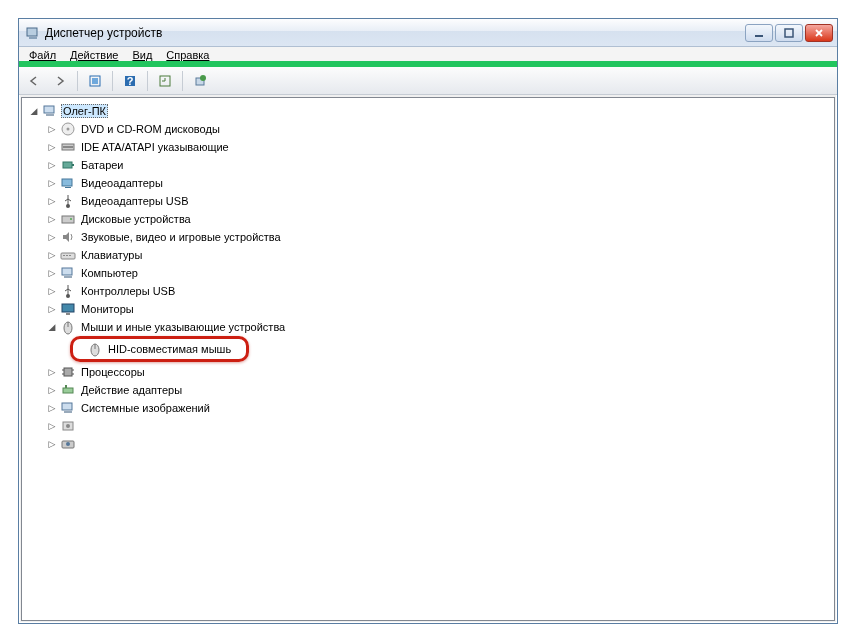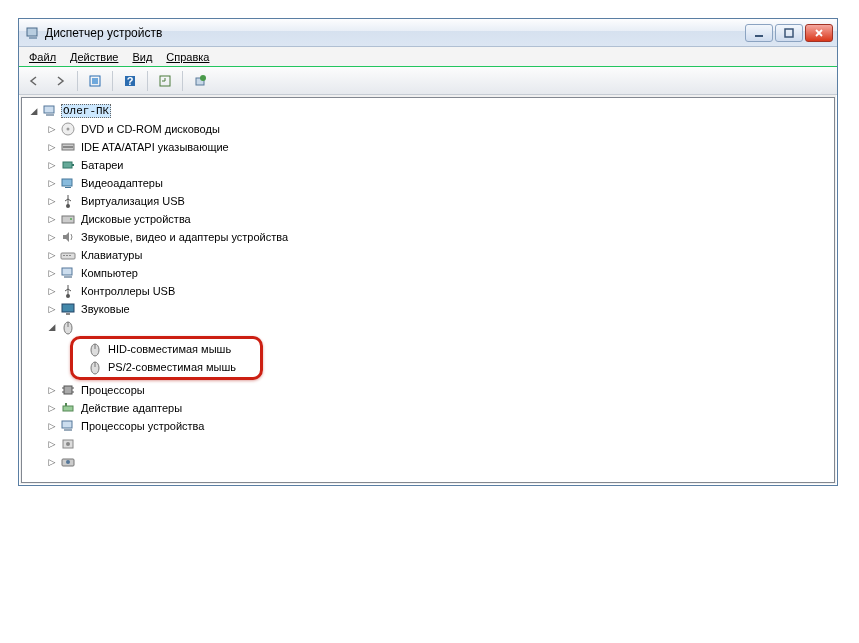--- a/index.html
+++ b/index.html
@@ -1,40 +1,40 @@
 <!DOCTYPE html>
 <html><head>
 <meta charset="utf-8">
 <style>
 * { box-sizing: border-box; margin: 0; padding: 0; font-family: Tahoma, "Segoe UI", sans-serif; font-size: 11px; }
 body { background: #fff; padding: 18px; }
-.window { width: 820px; height: 468px; border: 1px solid #5a7ea3; background: #f0f0f0; display: flex; flex-direction: column; box-shadow: 0 0 0 1px #fff inset; }
+.window { width: 820px; height: 606px; border: 1px solid #5a7ea3; background: #f0f0f0; display: flex; flex-direction: column; box-shadow: 0 0 0 1px #fff inset; }
 .titlebar { height: 28px; background: linear-gradient(to bottom, #fdfdfe, #e8eef6 45%, #d6e1ef 46%, #dce6f3); display: flex; align-items: center; padding: 0 4px 0 6px; border-bottom: 1px solid #b0bfd2; }
 .titlebar .ticon { width: 16px; height: 16px; margin-right: 4px; display: flex; align-items: center; justify-content: center; }
 .titlebar .title { flex: 1; color: #000; font-size: 12px; }
 .winbtns { display: flex; gap: 2px; }
 .winbtn { width: 28px; height: 18px; border: 1px solid #8ba3c1; border-radius: 3px; background: linear-gradient(to bottom, #f3f7fc, #cfdcef); display: flex; align-items: center; justify-content: center; color: #3b5577; cursor: default; }
 .winbtn.close { background: linear-gradient(to bottom, #f5a8a0, #d9371a); border-color: #a13325; color: #fff; }
-.menubar { height: 20px; background: #f4f4f4; display: flex; align-items: center; padding: 0 4px; border-bottom: 1px solid #22c55e; gap: 2px; }
+.menubar { height: 20px; background: #f4f4f4; display: flex; padding: 0 4px; border-bottom: 6px solid #22c55e; gap: 2px; }
 .menuitem { padding: 2px 6px; cursor: default; }
 .menuitem span.ul { text-decoration: underline; }
 .toolbar { height: 28px; background: linear-gradient(to bottom, #fcfcfc, #e6e9ee); border-bottom: 1px solid #c6ccd4; display: flex; align-items: center; padding: 0 4px; gap: 4px; }
 .tbtn { width: 22px; height: 22px; border: 1px solid transparent; border-radius: 2px; display: flex; align-items: center; justify-content: center; cursor: default; }
 .tsep { width: 1px; height: 20px; background: #c6ccd4; margin: 0 2px; }
 .content { flex: 1; margin: 2px; border: 1px solid #828790; background: #fff; overflow: auto; padding: 2px 0; }
 .tree { padding: 2px 0 2px 6px; }
 .node { display: flex; align-items: center; height: 18px; white-space: nowrap; }
 .toggle { width: 12px; height: 12px; display: flex; align-items: center; justify-content: center; margin-right: 2px; color: #595959; font-size: 9px; cursor: default; }
 .toggle.blank { visibility: hidden; }
 .devicon { width: 16px; height: 16px; margin-right: 3px; display: flex; align-items: center; justify-content: center; }
 .label { color: #000; cursor: default; padding: 1px 2px; }
-.label.selected { background: #cce8ff; border: 1px dotted #666; padding: 0 1px; font-family: Liberation Mono, monospace; }
+.label.selected { background: #cce8ff; border: 1px dotted #666; padding: 0 1px; }
 .children { padding-left: 18px; }
 .children.l2 { padding-left: 28px; }
-.highlight-box { border: 3px solid #cc1f12; border-radius: 10px; padding: 1px 22px 1px 0; margin: 0 0 1px -4px; display: inline-block; box-shadow: 0 1px 3px rgba(180,30,20,0.4); }
+.highlight-box { border: 3px solid #cc1f12; border-radius: 10px; padding: 1px 13px 1px 0; margin: 0 0 1px -4px; display: inline-block; box-shadow: 0 1px 3px rgba(180,30,20,0.4); }
 svg { display: block; }
 </style>
 </head>
 <body>
 
 <div class="window">
 
   <div class="titlebar">
     <span class="ticon">
       <svg width="16" height="16" viewBox="0 0 16 16">
@@ -166,41 +166,41 @@
             <span class="label">Видеоадаптеры</span>
           </div>
         <div class="node">
             <span class="toggle">▷</span>
             <span class="devicon">
               <svg width="16" height="16">
                 <path d="M8 2 L8 12 M8 6 L5 8 M8 6 L11 8" stroke="#555" fill="none"></path>
                 <circle cx="8" cy="13" r="2" fill="#555"></circle>
               </svg>
             </span>
-            <span class="label">Виртуализация USB</span>
+            <span class="label">Видеоадаптеры USB</span>
           </div>
         <div class="node">
             <span class="toggle">▷</span>
             <span class="devicon">
               <svg width="16" height="16">
                 <rect x="2" y="5" width="12" height="7" fill="#ccc" stroke="#777"></rect>
                 <circle cx="11" cy="8" r="1" fill="#5a5"></circle>
               </svg>
             </span>
             <span class="label">Дисковые устройства</span>
           </div>
         <div class="node">
             <span class="toggle">▷</span>
             <span class="devicon">
               <svg width="16" height="16">
                 <path d="M3 6 L6 6 L9 3 L9 13 L6 10 L3 10 Z" fill="#888"></path>
                 <path d="M11 5 Q13 8 11 11" stroke="#888" fill="none"></path>
               </svg>
             </span>
-            <span class="label">Звуковые, видео и адаптеры устройства</span>
+            <span class="label">Звуковые, видео и игровые устройства</span>
           </div>
         <div class="node">
             <span class="toggle">▷</span>
             <span class="devicon">
               <svg width="16" height="16">
                 <rect x="1" y="6" width="14" height="6" fill="#ddd" stroke="#888" rx="1"></rect>
                 <rect x="3" y="8" width="2" height="1" fill="#888"></rect>
                 <rect x="6" y="8" width="2" height="1" fill="#888"></rect>
                 <rect x="9" y="8" width="2" height="1" fill="#888"></rect>
               </svg>
@@ -228,55 +228,46 @@
             <span class="label">Контроллеры USB</span>
           </div>
         <div class="node">
             <span class="toggle">▷</span>
             <span class="devicon">
               <svg width="16" height="16">
                 <rect x="2" y="3" width="12" height="8" fill="#48a" stroke="#246"></rect>
                 <rect x="6" y="12" width="4" height="2" fill="#888"></rect>
               </svg>
             </span>
-            <span class="label">Звуковые</span>
+            <span class="label">Мониторы</span>
           </div>
 
         <div class="node">
             <span class="toggle">◢</span>
             <span class="devicon">
               <svg width="16" height="16">
                 <ellipse cx="8" cy="9" rx="4" ry="6" fill="#ddd" stroke="#777"></ellipse>
                 <line x1="8" y1="3" x2="8" y2="8" stroke="#777"></line>
               </svg>
             </span>
+            <span class="label">Мыши и иные указывающие устройства</span>
           </div>
 
         <div class="children l2">
           <span class="highlight-box">
             <div class="node">
                 <span class="toggle blank">▷</span>
                 <span class="devicon">
                   <svg width="16" height="16">
                     <ellipse cx="8" cy="9" rx="4" ry="6" fill="#ddd" stroke="#777"></ellipse>
                     <line x1="8" y1="3" x2="8" y2="8" stroke="#777"></line>
                   </svg>
                 </span>
                 <span class="label">HID-совместимая мышь</span>
               </div>
-            <div class="node">
-                <span class="toggle blank">▷</span>
-                <span class="devicon">
-                  <svg width="16" height="16">
-                    <ellipse cx="8" cy="9" rx="4" ry="6" fill="#ddd" stroke="#777"></ellipse>
-                    <line x1="8" y1="3" x2="8" y2="8" stroke="#777"></line>
-                  </svg>
-                </span>
-                <span class="label">PS/2-совместимая мышь</span>
-              </div>
           </span>
         </div>
 
         <div class="node">
             <span class="toggle">▷</span>
             <span class="devicon">
               <svg width="16" height="16">
                 <rect x="4" y="4" width="8" height="8" fill="#aaa" stroke="#555"></rect>
                 <line x1="2" y1="6" x2="4" y2="6" stroke="#555"></line>
                 <line x1="2" y1="10" x2="4" y2="10" stroke="#555"></line>
@@ -297,21 +288,21 @@
             <span class="label">Действие адаптеры</span>
           </div>
         <div class="node">
             <span class="toggle">▷</span>
             <span class="devicon">
               <svg width="16" height="16">
                 <rect x="2" y="3" width="10" height="7" fill="#cde" stroke="#579"></rect>
                 <rect x="4" y="11" width="8" height="2" fill="#9ab"></rect>
               </svg>
             </span>
-            <span class="label">Процессоры устройства</span>
+            <span class="label">Системные изображений</span>
           </div>
         <div class="node">
             <span class="toggle">▷</span>
             <span class="devicon">
               <svg width="16" height="16">
                 <rect x="3" y="4" width="10" height="8" fill="#ddd" stroke="#888"></rect>
                 <circle cx="8" cy="8" r="2" fill="#888"></circle>
               </svg>
             </span>
           </div>

